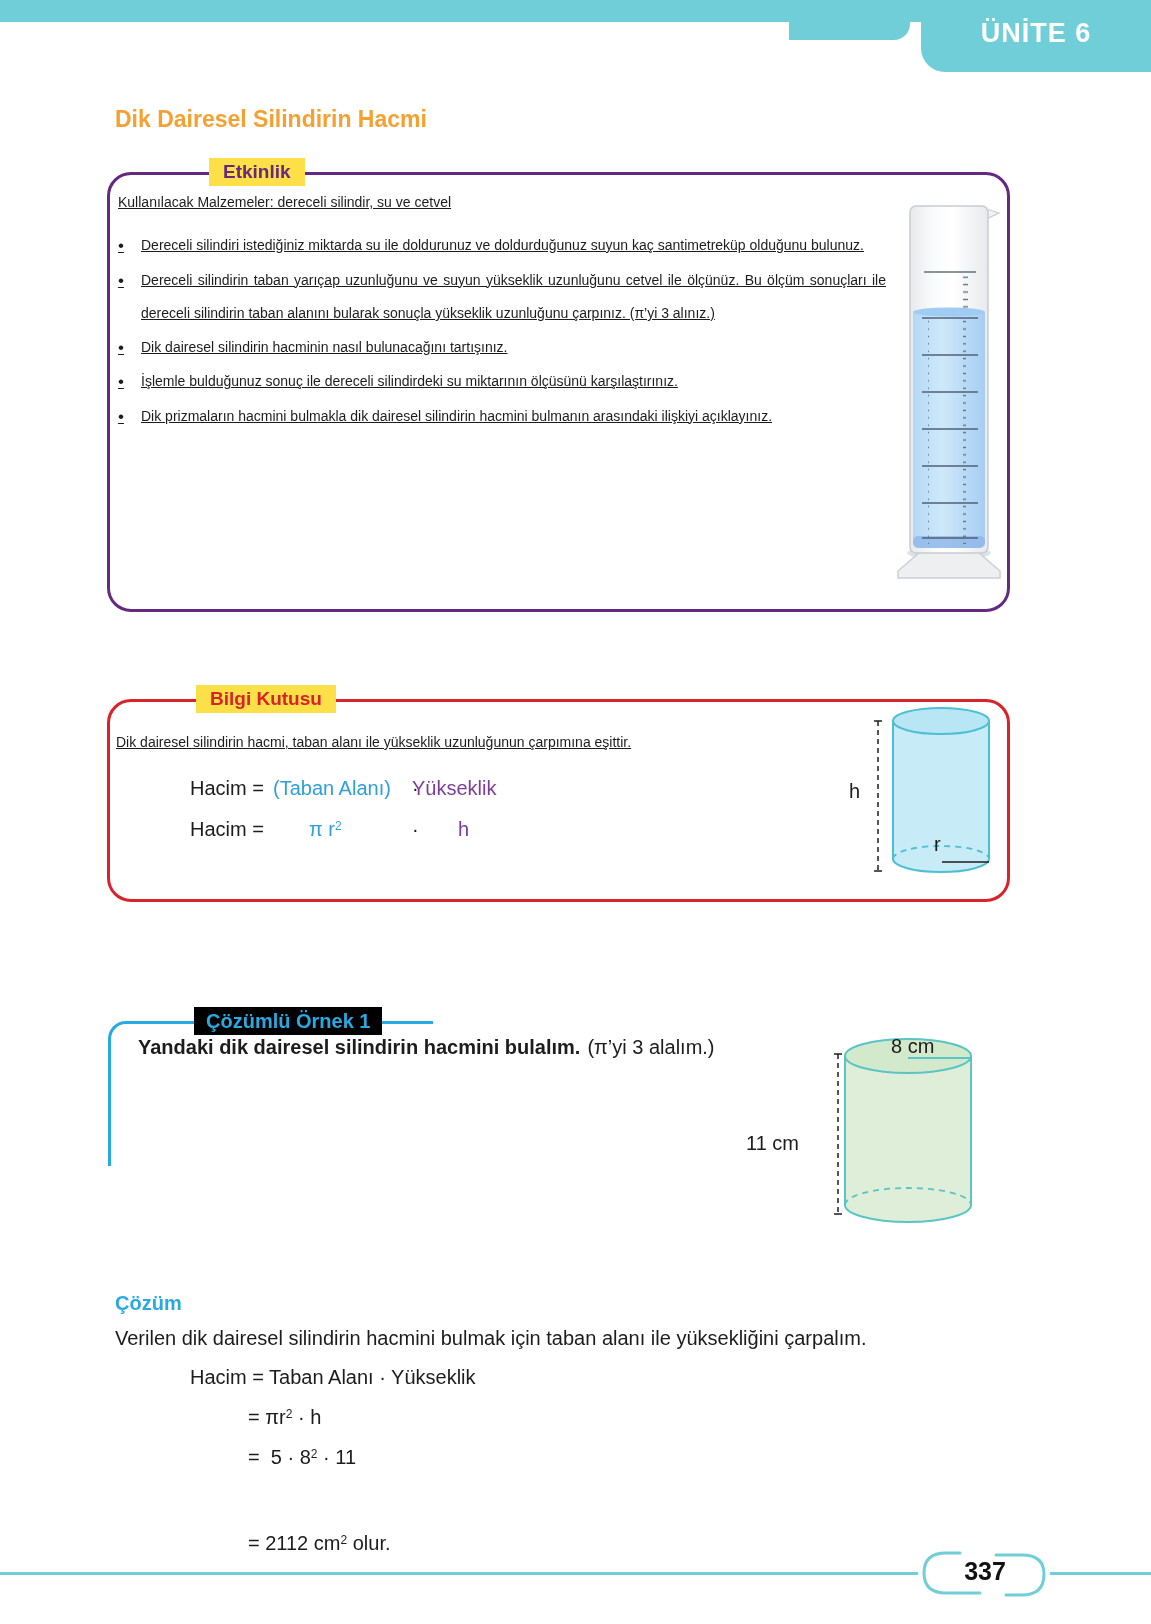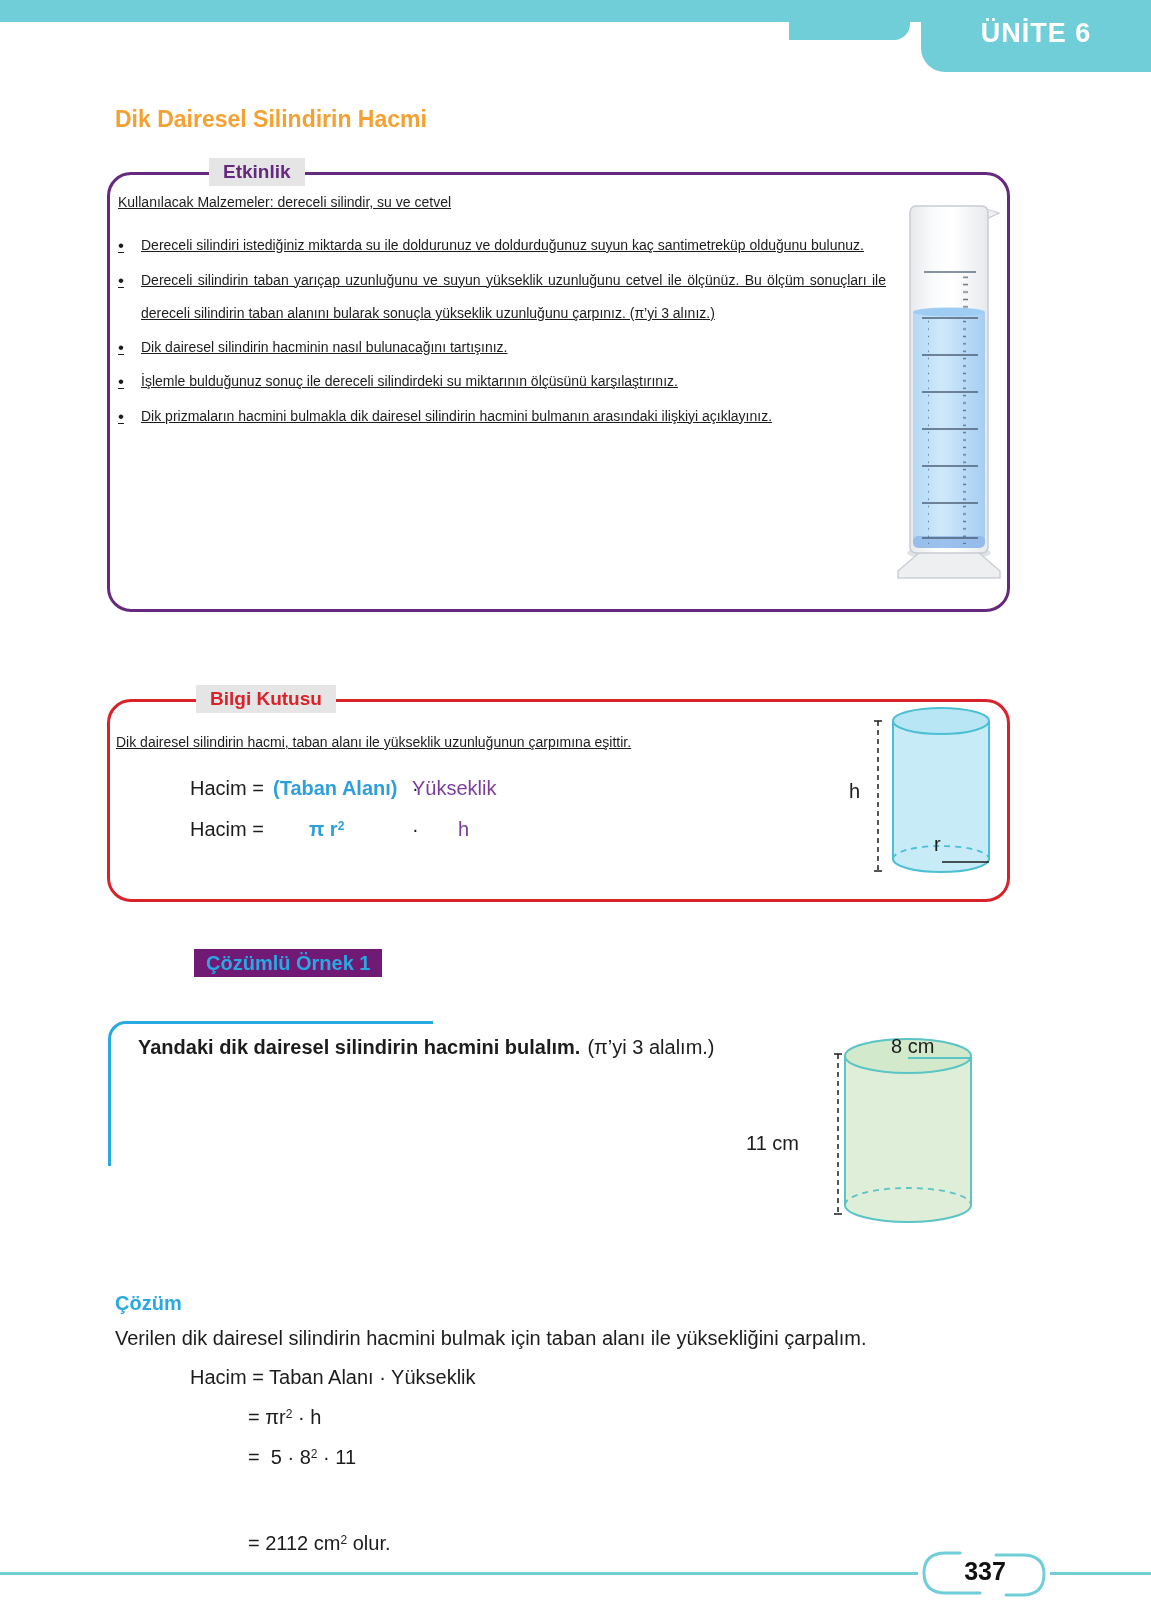--- a/index.html
+++ b/index.html
@@ -15,42 +15,42 @@
   .top-tab{left:921px;top:0;width:230px;height:72px;background:#6fced7;border-radius:0 0 0 24px;
     display:flex;align-items:center;justify-content:center;}
   .unit-label{color:#ffffff;font-size:27px;font-weight:bold;letter-spacing:1px;padding-bottom:6px;}
 
   .page-title{left:115px;top:106px;font-size:23px;font-weight:bold;color:#f5a132;}
 
   
   .frame{border-radius:24px;background:#fff;}
   .activity-frame{left:107px;top:172px;width:897px;height:434px;border:3px solid #65297e;}
   .info-frame{left:107px;top:699px;width:897px;height:197px;border:3px solid #d8232a;}
-  .frame-title{background:#e5e5e5;padding:0 14px;font-weight:bold;font-size:19px;line-height:28px;}
+  .frame-title{background:#fde047;padding:0 14px;font-weight:bold;font-size:19px;line-height:28px;}
   .activity-title{left:209px;top:158px;color:#65297e;}
   .info-title{left:196px;top:685px;color:#d8232a;}
 
   .body-text{font-size:14px;line-height:33.5px;text-decoration:underline;}
   .materials{left:118px;top:186px;width:780px;}
   .bullets{left:118px;top:229px;width:768px;}
   .bullet{display:flex;}
   .bmark{width:23px;flex-shrink:0;}
   .bmark::before{content:"•";font-size:17px;}
   .btext{flex:1;text-align:justify;}
 
   
   .fline{font-size:20px;white-space:pre;}
-  .f-blue{color:#2f9fdc;font-weight:bold;}
+  .f-blue{color:#2f9fdc;}
   .f-purple{color:#7c3c9b;}
   sup.sp{font-size:12px;vertical-align:6px;}
 
   
   .example-bracket{left:108px;top:1021px;width:322px;height:142px;
     border-left:3.5px solid #29a9e1;border-top:3.5px solid #29a9e1;border-top-left-radius:18px;}
-  .example-title{left:194px;top:949px;background:#701a75;padding:0 12px;
+  .example-title{left:194px;top:1007px;background:#000000;padding:0 12px;
     color:#29a9e1;font-size:20px;font-weight:bold;line-height:28px;}
   .statement{left:118px;top:1036px;font-size:20px;margin-left:20px;}
   .statement .q-bold{font-weight:bold;}
   .statement .q-note{margin-left:7px;}
 
   .diagram-label{font-size:20px;}
 
   
   .solution-title{left:115px;top:1292px;color:#29a9e1;font-size:20px;font-weight:bold;}
   .solution-intro{left:115px;top:1327px;width:1010px;font-size:20px;}

